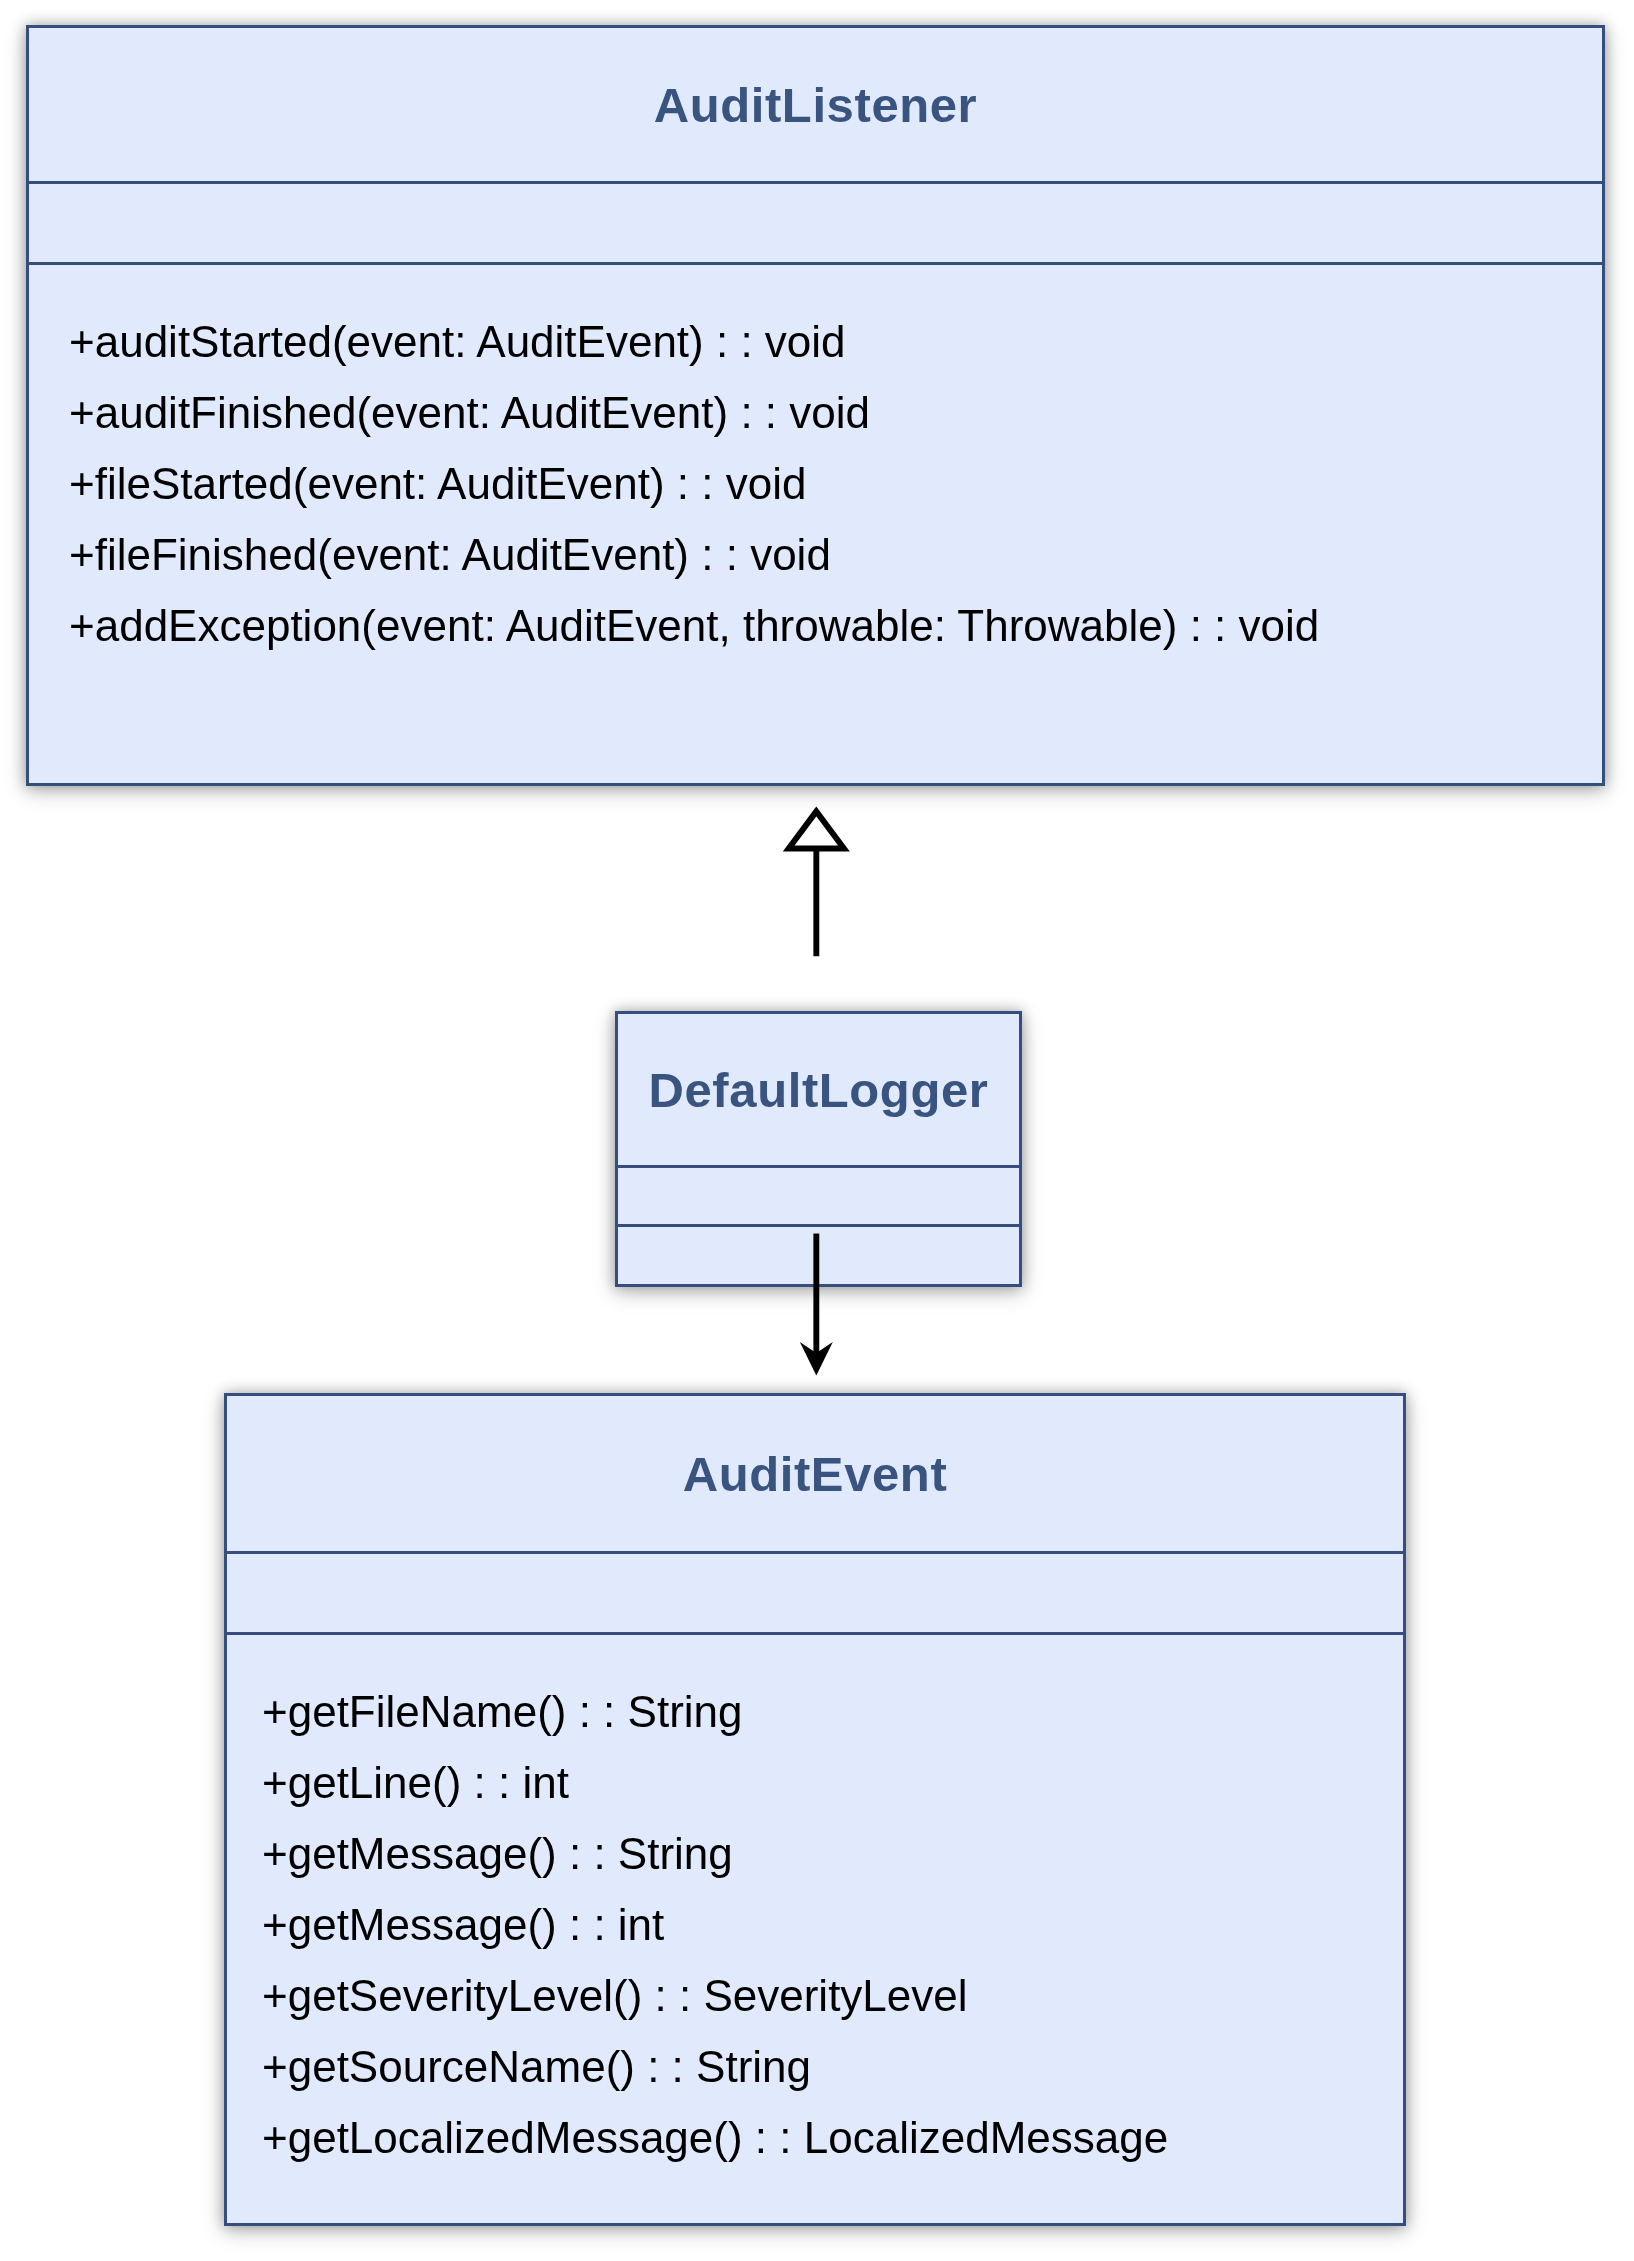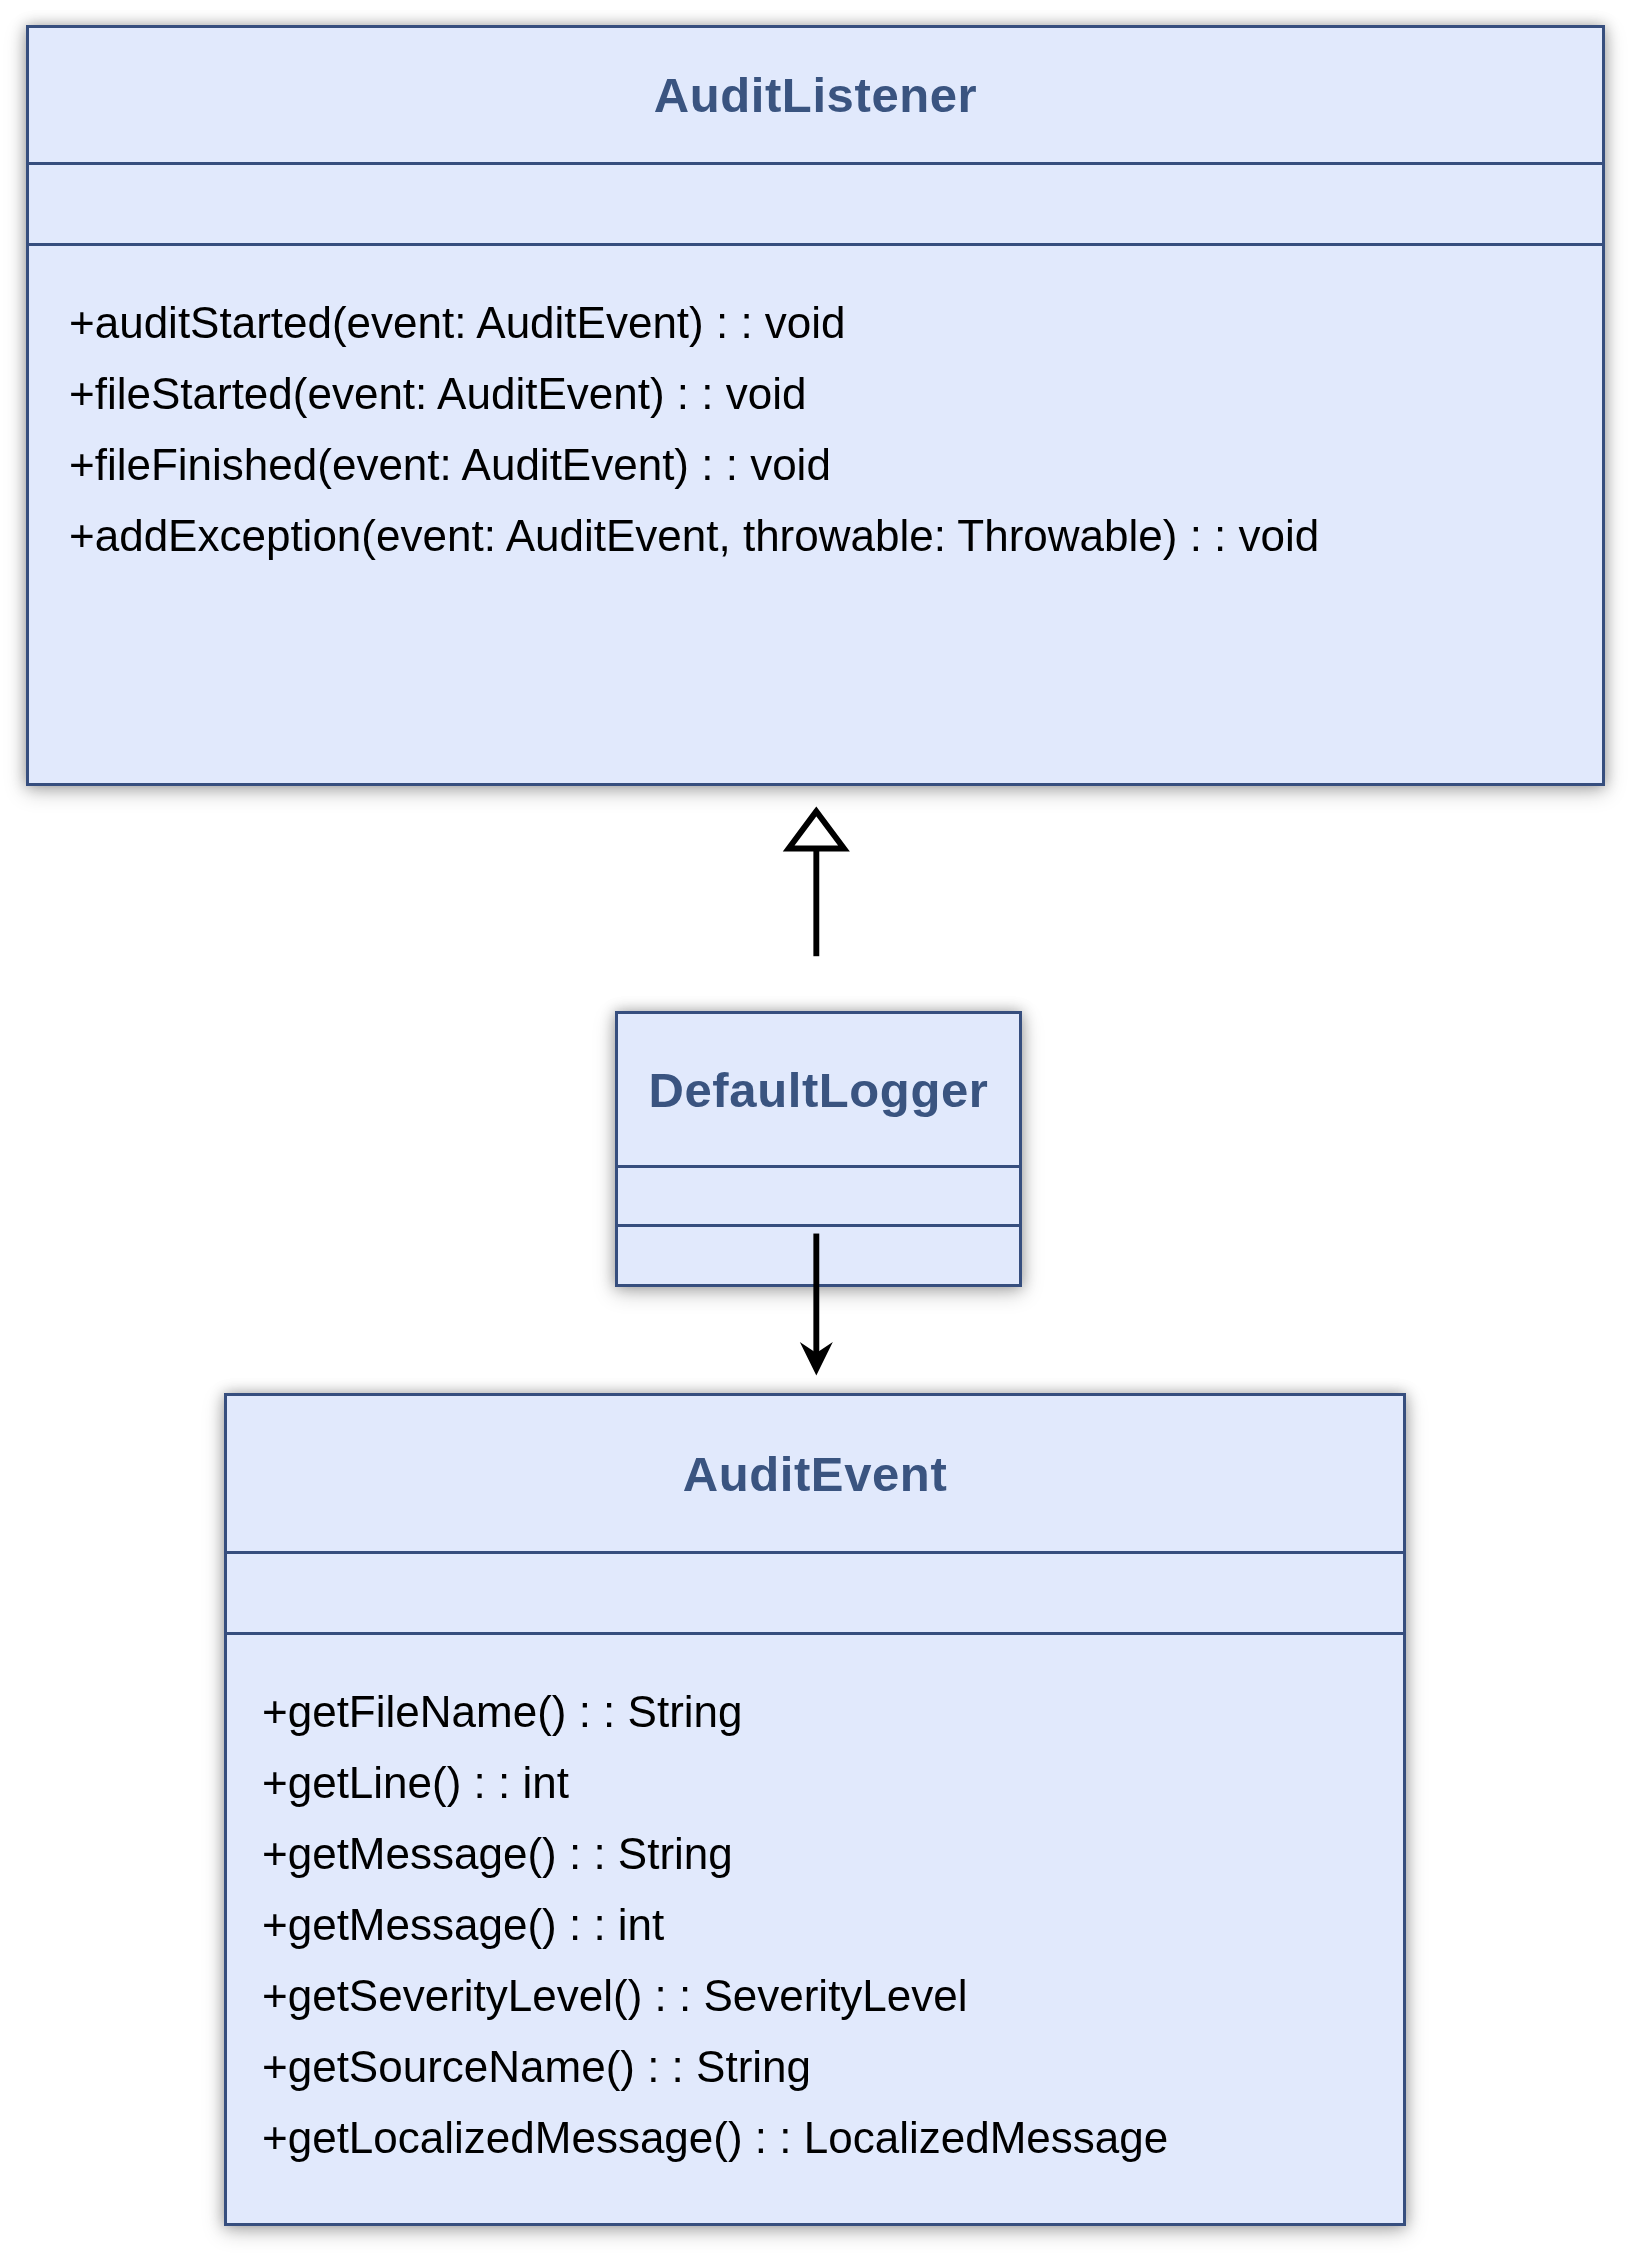--- a/index.html
+++ b/index.html
@@ -33,21 +33,21 @@
   .uml-methods { color: #000000; font-size: 44px; }
   .member-line {
     height: 71px;
     display: flex;
     align-items: center;
     white-space: nowrap;
   }
 
   
   .c-auditlistener { left: 26px; top: 25px; width: 1579px; height: 761px; }
-  .c-auditlistener .uml-title   { height: 134px; }
+  .c-auditlistener .uml-title   { height: 153px; }
   .c-auditlistener .uml-attrs   { height: 81px; }
   .c-auditlistener .uml-methods { flex: 1; padding: 41px 17.7px 0 40px; }
 
   
   .c-defaultlogger { left: 615px; top: 1011px; width: 407px; height: 276px; }
   .c-defaultlogger .uml-title   { height: 151px; }
   .c-defaultlogger .uml-attrs   { height: 59px; }
   .c-defaultlogger .uml-ops     { flex: 1; }
 
   
@@ -65,20 +65,21 @@
 </head>
 <body>
 
 <div class="canvas">
 
   <div class="uml-class c-auditlistener">
     <div class="uml-title">AuditListener</div>
     <div class="uml-compartment uml-attrs"></div>
     <div class="uml-compartment uml-methods">
         <div class="member-line">+auditStarted(event: AuditEvent) : : void</div>
+        <div class="member-line">+auditFinished(event: AuditEvent) : : void</div>
         <div class="member-line">+fileStarted(event: AuditEvent) : : void</div>
         <div class="member-line">+fileFinished(event: AuditEvent) : : void</div>
         <div class="member-line">+addException(event: AuditEvent, throwable: Throwable) : : void</div>
       </div>
   </div>
 
   <svg class="arrow-layer" viewBox="0 0 2776 3840">
     <line x1="1386" y1="1441" x2="1386" y2="1624" stroke="#000000" stroke-width="10"></line>
     <polygon points="1386,1378 1339,1441 1433,1441" fill="#ffffff" stroke="#000000" stroke-width="10" stroke-linejoin="miter"></polygon>
   </svg>

